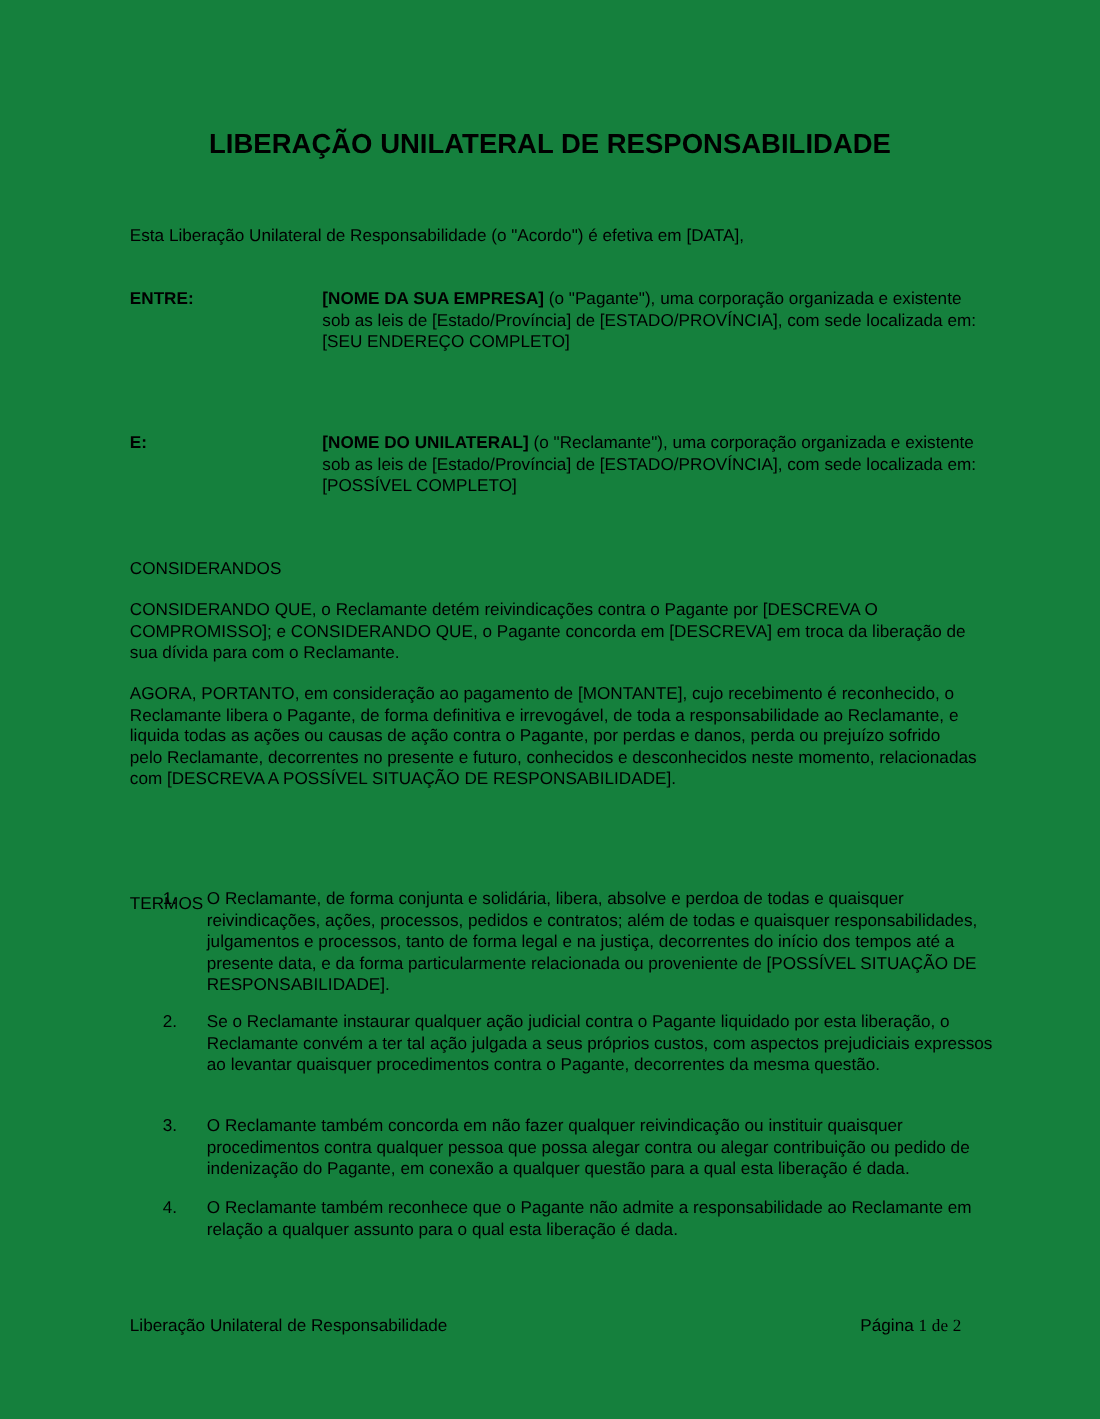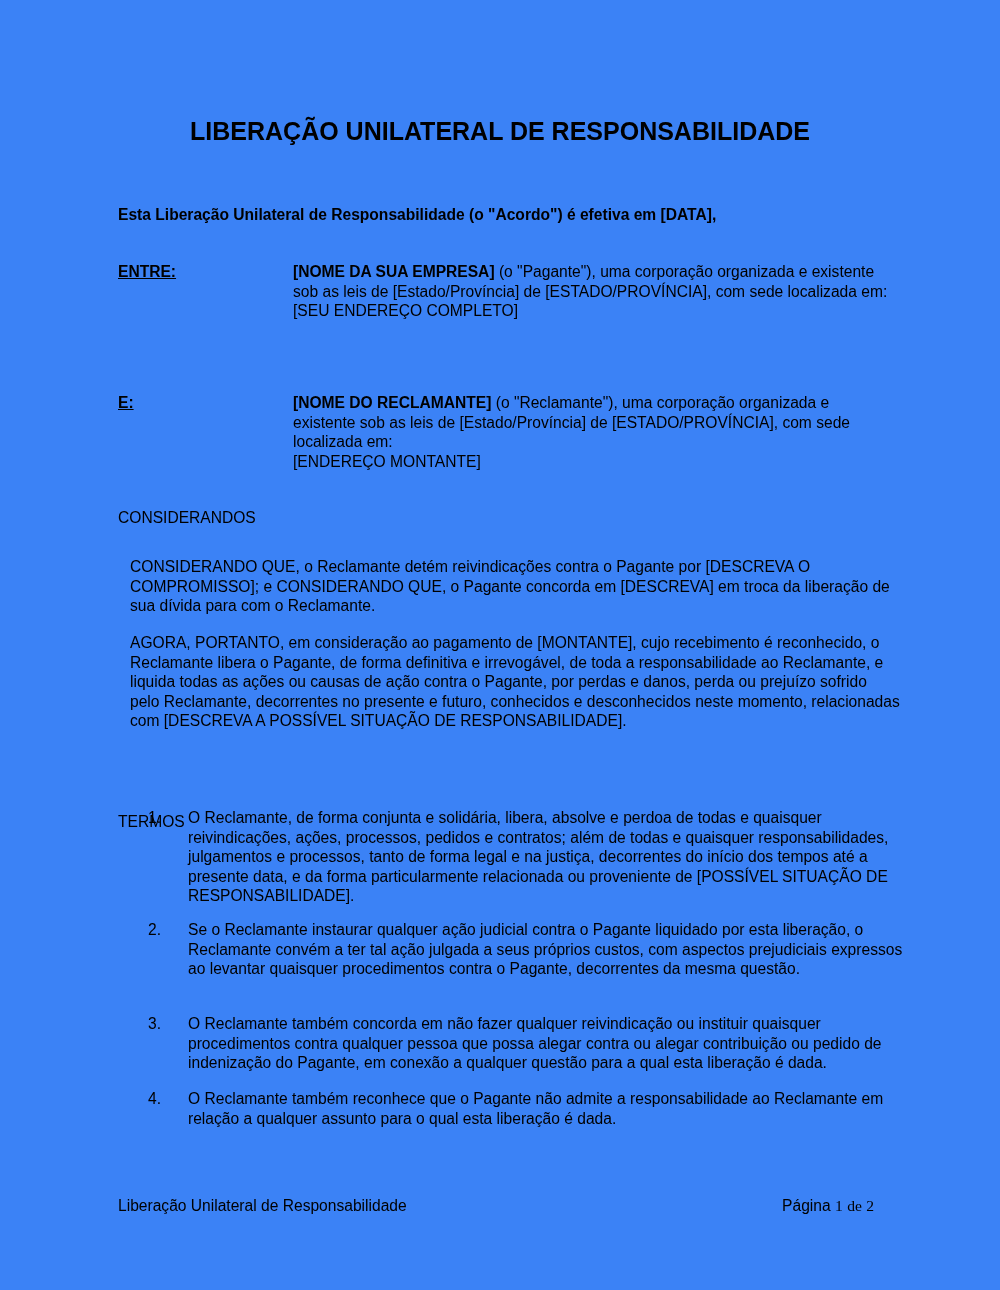--- a/index.html
+++ b/index.html
@@ -1,29 +1,29 @@
 <!DOCTYPE html>
 <html><head>
 <meta charset="utf-8">
 <style>
   html, body { margin: 0; padding: 0; background: #ffffff; }
   body { width: 1000px; height: 1290px; position: relative; overflow: hidden;
          font-family: "Liberation Sans", sans-serif; color: #000; }
-  .page { position: absolute; left: 0; top: 0; width: 1000px; height: 1290px; background: #3b82f6; }
+  .page { position: absolute; left: 0; top: 0; width: 1000px; height: 1290px; background: #15803d; }
   .title { position: absolute; top: 117px; left: 0; width: 1000px; text-align: center;
            font-size: 25px; font-weight: bold; letter-spacing: 0px; }
   .txt { font-size: 15.6px; line-height: 19.5px; }
-  .intro { position: absolute; top: 205px; left: 118px; width: 780px; font-weight: bold; }
-  .party-label { position: absolute; left: 118px; font-weight: bold; text-decoration: underline; }
+  .intro { position: absolute; top: 205px; left: 118px; width: 780px; }
+  .party-label { position: absolute; left: 118px; font-weight: bold; }
   .party-body { position: absolute; left: 293px; width: 600px; }
   .party-body p { margin: 0; }
   .party-body .addr { }
   .b { font-weight: bold; }
   .heading { position: absolute; left: 118px; font-weight: normal; }
-  .para { position: absolute; left: 118px; width: 770px; margin: 12px; }
+  .para { position: absolute; left: 118px; width: 770px; margin: 0; }
   .list-item { position: absolute; left: 118px; width: 770px; }
   .list-num { position: absolute; left: 30px; top: 0; }
   .list-text { position: absolute; left: 70px; top: 0; width: 720px; }
   .footer-left { position: absolute; top: 1196px; left: 118px; }
   .footer-right { position: absolute; top: 1196px; right: 126px; }
   .serif { font-family: "Liberation Serif", serif; }
 </style>
 </head>
 <body>
 
@@ -34,22 +34,22 @@
   <div class="intro txt">Esta Liberação Unilateral de Responsabilidade (o "Acordo") é efetiva em [DATA],</div>
 
   <div class="party-label txt" style="top:262px;">ENTRE:</div>
   <div class="party-body txt" style="top:262px;">
     <p><span class="b">[NOME DA SUA EMPRESA]</span><span> (o "Pagante"), uma corporação organizada e existente sob as leis de [Estado/Província] de [ESTADO/PROVÍNCIA], com sede localizada em:</span></p>
     <p class="addr">[SEU ENDEREÇO COMPLETO]</p>
   </div>
 
   <div class="party-label txt" style="top:393px;">E:</div>
   <div class="party-body txt" style="top:393px;">
-    <p><span class="b">[NOME DO RECLAMANTE]</span><span> (o "Reclamante"), uma corporação organizada e existente sob as leis de [Estado/Província] de [ESTADO/PROVÍNCIA], com sede localizada em:</span></p>
-    <p class="addr">[ENDEREÇO MONTANTE]</p>
+    <p><span class="b">[NOME DO UNILATERAL]</span><span> (o "Reclamante"), uma corporação organizada e existente sob as leis de [Estado/Província] de [ESTADO/PROVÍNCIA], com sede localizada em:</span></p>
+    <p class="addr">[POSSÍVEL COMPLETO]</p>
   </div>
 
   <div class="heading txt" style="top:508px;">CONSIDERANDOS</div>
   <p class="para txt" style="top:545px;">CONSIDERANDO QUE, o Reclamante detém reivindicações contra o Pagante por [DESCREVA O COMPROMISSO]; e CONSIDERANDO QUE, o Pagante concorda em [DESCREVA] em troca da liberação de sua dívida para com o Reclamante.</p>
   <p class="para txt" style="top:621px;">AGORA, PORTANTO, em consideração ao pagamento de [MONTANTE], cujo recebimento é reconhecido, o Reclamante libera o Pagante, de forma definitiva e irrevogável, de toda a responsabilidade ao Reclamante, e liquida todas as ações ou causas de ação contra o Pagante, por perdas e danos, perda ou prejuízo sofrido pelo Reclamante, decorrentes no presente e futuro, conhecidos e desconhecidos neste momento, relacionadas com [DESCREVA A POSSÍVEL SITUAÇÃO DE RESPONSABILIDADE].</p>
 
   <div class="heading txt" style="top:812px;">TERMOS</div>
 
   <div class="list-item txt" style="top:808px;">
     <span class="list-num">1.</span>

